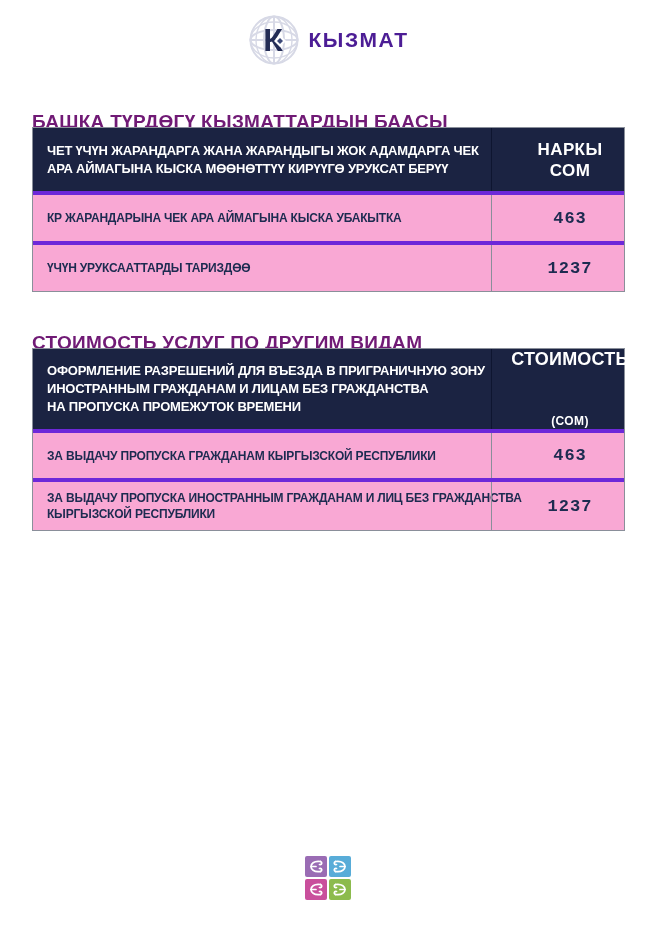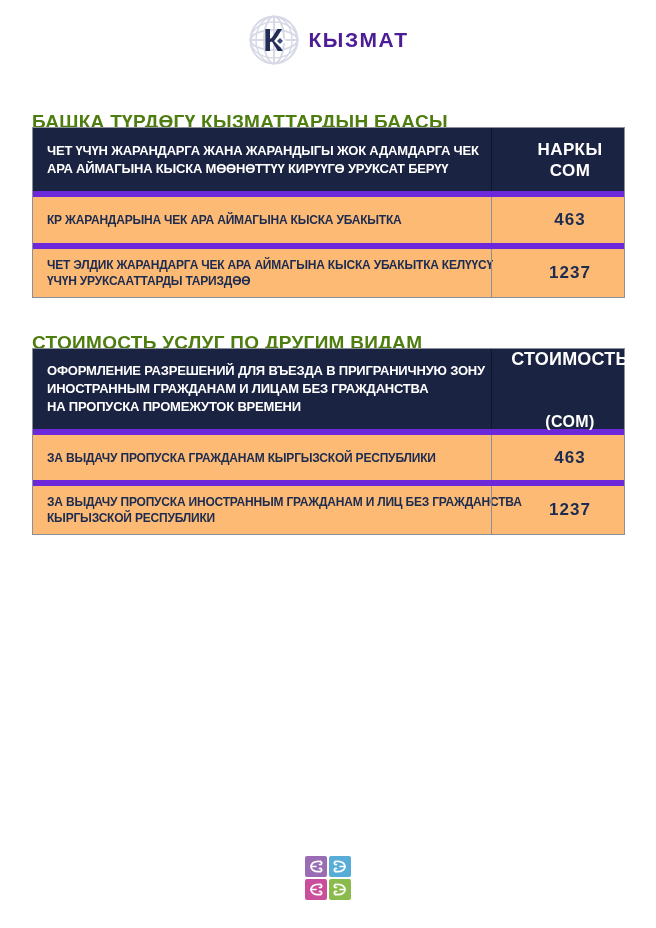--- a/index.html
+++ b/index.html
@@ -14,64 +14,64 @@
   .logo{
     position:absolute;top:14px;left:0;width:656px;
     display:flex;align-items:center;justify-content:center;gap:9px;
   }
   .brand{
     font-size:21px;font-weight:bold;color:#4c1d95;letter-spacing:1.5px;
   }
   
   .heading{
     position:absolute;left:32px;
-    font-size:19px;font-weight:bold;color:#4d7c0f;letter-spacing:0.3px;
+    font-size:19px;font-weight:bold;color:#701a75;letter-spacing:0.3px;
     white-space:nowrap;
   }
   .h1-pos{top:98px;}
   .h2-pos{top:319px;}
   
   .ptable{
     position:absolute;left:32px;width:593px;
     border:1px solid #8a8f9a;box-sizing:border-box;
   }
   .t1-pos{top:127px;}
   .t2-pos{top:348px;}
   .thead{
     display:flex;background:#1b2342;color:#ffffff;
   }
   .trow{
-    display:flex;background:#fdba74;color:#1c2b50;
-    border-top:6px solid #6d28d9;
+    display:flex;background:#f9a8d4;color:#1c2b50;
+    border-top:4px solid #6d28d9;
   }
   .cell-service{
     flex:1 1 auto;display:flex;flex-direction:column;justify-content:center;
     padding:8px 10px 8px 14px;box-sizing:border-box;min-width:0;
   }
   .cell-price{
     width:133px;flex:0 0 133px;display:flex;flex-direction:column;
     align-items:center;justify-content:center;box-sizing:border-box;padding-left:24px;
   }
   .thead .cell-price{border-left:1px solid #0e1530;}
-  .trow .cell-price{border-left:1px solid #8a8f9a;}
+  .trow .cell-price{border-left:1px solid #8a8f9a;font-family:Liberation Mono, monospace;}
   .hline{
     font-size:13px;font-weight:bold;line-height:18px;
     letter-spacing:-0.2px;white-space:nowrap;
   }
   .rline{
     font-size:12px;font-weight:bold;line-height:16px;
     letter-spacing:-0.2px;white-space:nowrap;
   }
   .t1-head-h{min-height:63px;}
   .t2-head-h{min-height:62px;}
   .row-h1{min-height:46px;}
   .row-h2{min-height:45px;}
   .price-label-big{font-size:17px;font-weight:bold;line-height:21px;letter-spacing:0.4px;}
   .price-label-med{font-size:18px;font-weight:bold;line-height:21px;letter-spacing:0.2px;}
-  .price-label-small{font-size:16px;font-weight:bold;line-height:15px;letter-spacing:0.4px;margin-top:44px;}
+  .price-label-small{font-size:12px;font-weight:bold;line-height:15px;letter-spacing:0.4px;margin-top:44px;}
   .price-value{font-size:17px;font-weight:bold;color:#1c2b50;letter-spacing:1px;}
   
   .ornament{
     position:absolute;top:856px;left:0;width:656px;
     display:flex;justify-content:center;
   }
 </style>
 </head>
 <body>
 
@@ -115,21 +115,20 @@
       <div class="cell-service">
         <div class="rline">КР ЖАРАНДАРЫНА ЧЕК АРА АЙМАГЫНА КЫСКА УБАКЫТКА</div>
       </div>
       <div class="cell-price">
         <div class="price-value">463</div>
       </div>
     </div>
 
     <div class="trow row-h1">
       <div class="cell-service">
-        <div class="rline">ЧЕТ ЭЛДИК ЖАРАНДАРГА ЧЕК АРА АЙМАГЫНА КЫСКА УБАКЫТКА КЕЛҮҮСҮ</div>
         <div class="rline">ҮЧҮН УРУКСААТТАРДЫ ТАРИЗДӨӨ</div>
       </div>
       <div class="cell-price">
         <div class="price-value">1237</div>
       </div>
     </div>
   </div>
 
   <h1 class="heading h2-pos">СТОИМОСТЬ УСЛУГ ПО ДРУГИМ ВИДАМ</h1>
 

